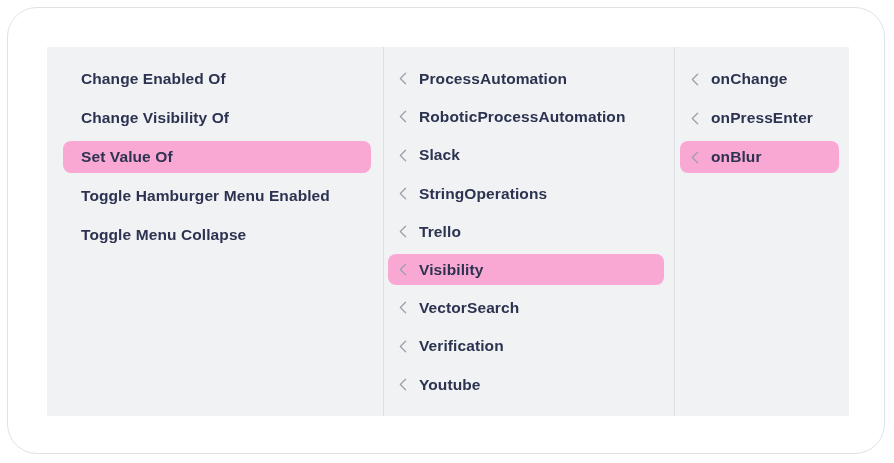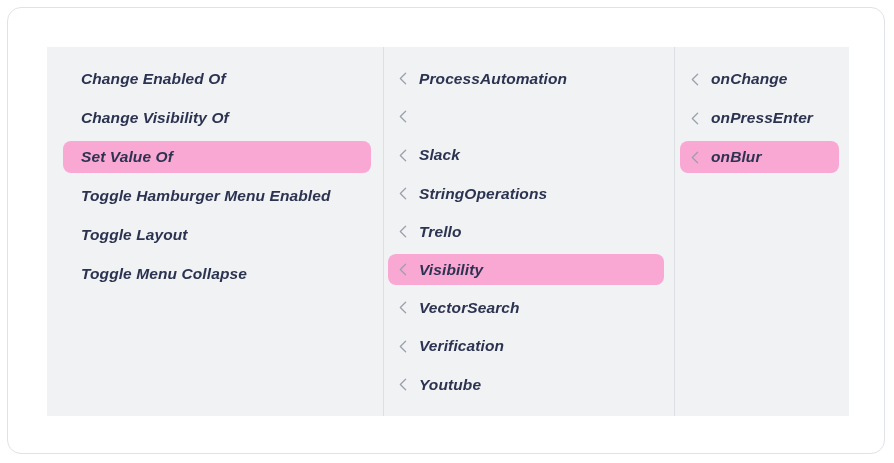--- a/index.html
+++ b/index.html
@@ -17,22 +17,21 @@
 
   .window-frame {
     position: absolute;
     left: 7px;
     top: 7px;
     width: 878px;
     height: 447px;
     box-sizing: border-box;
     background: #ffffff;
     border: 1px solid #dfe2e7;
-    border-radius: 14px;
-    font-style: italic;
+    border-radius: 30px;
   }
 
   .menu-panel {
     position: absolute;
     left: 39px;
     top: 39px;
     width: 802px;
     height: 369px;
     background: #f1f2f4;
     display: flex;
@@ -138,41 +137,39 @@
         <div class="menu-item">
           <span class="item-label">Change Visibility Of</span>
         </div>
         <div class="menu-item selected">
           <span class="item-label">Set Value Of</span>
         </div>
         <div class="menu-item">
           <span class="item-label">Toggle Hamburger Menu Enabled</span>
         </div>
         <div class="menu-item">
-          <span class="item-label">Toggle Layout</span>
-        </div>
-        <div class="menu-item">
           <span class="item-label">Toggle Menu Collapse</span>
         </div>
       </div>
     <div class="menu-column col-modules">
         <div class="menu-item">
           <span class="chev-icon">
             <svg width="8" height="13" viewBox="0 0 8 13" fill="none" xmlns="http://www.w3.org/2000/svg">
               <path d="M6.6 1.2L1.3 6.5L6.6 11.8" stroke="currentColor" stroke-width="1.25" stroke-linecap="round" stroke-linejoin="round"></path>
             </svg>
           </span>
           <span class="item-label">ProcessAutomation</span>
         </div>
         <div class="menu-item">
           <span class="chev-icon">
             <svg width="8" height="13" viewBox="0 0 8 13" fill="none" xmlns="http://www.w3.org/2000/svg">
               <path d="M6.6 1.2L1.3 6.5L6.6 11.8" stroke="currentColor" stroke-width="1.25" stroke-linecap="round" stroke-linejoin="round"></path>
             </svg>
           </span>
+          <span class="item-label">RoboticProcessAutomation</span>
         </div>
         <div class="menu-item">
           <span class="chev-icon">
             <svg width="8" height="13" viewBox="0 0 8 13" fill="none" xmlns="http://www.w3.org/2000/svg">
               <path d="M6.6 1.2L1.3 6.5L6.6 11.8" stroke="currentColor" stroke-width="1.25" stroke-linecap="round" stroke-linejoin="round"></path>
             </svg>
           </span>
           <span class="item-label">Slack</span>
         </div>
         <div class="menu-item">

